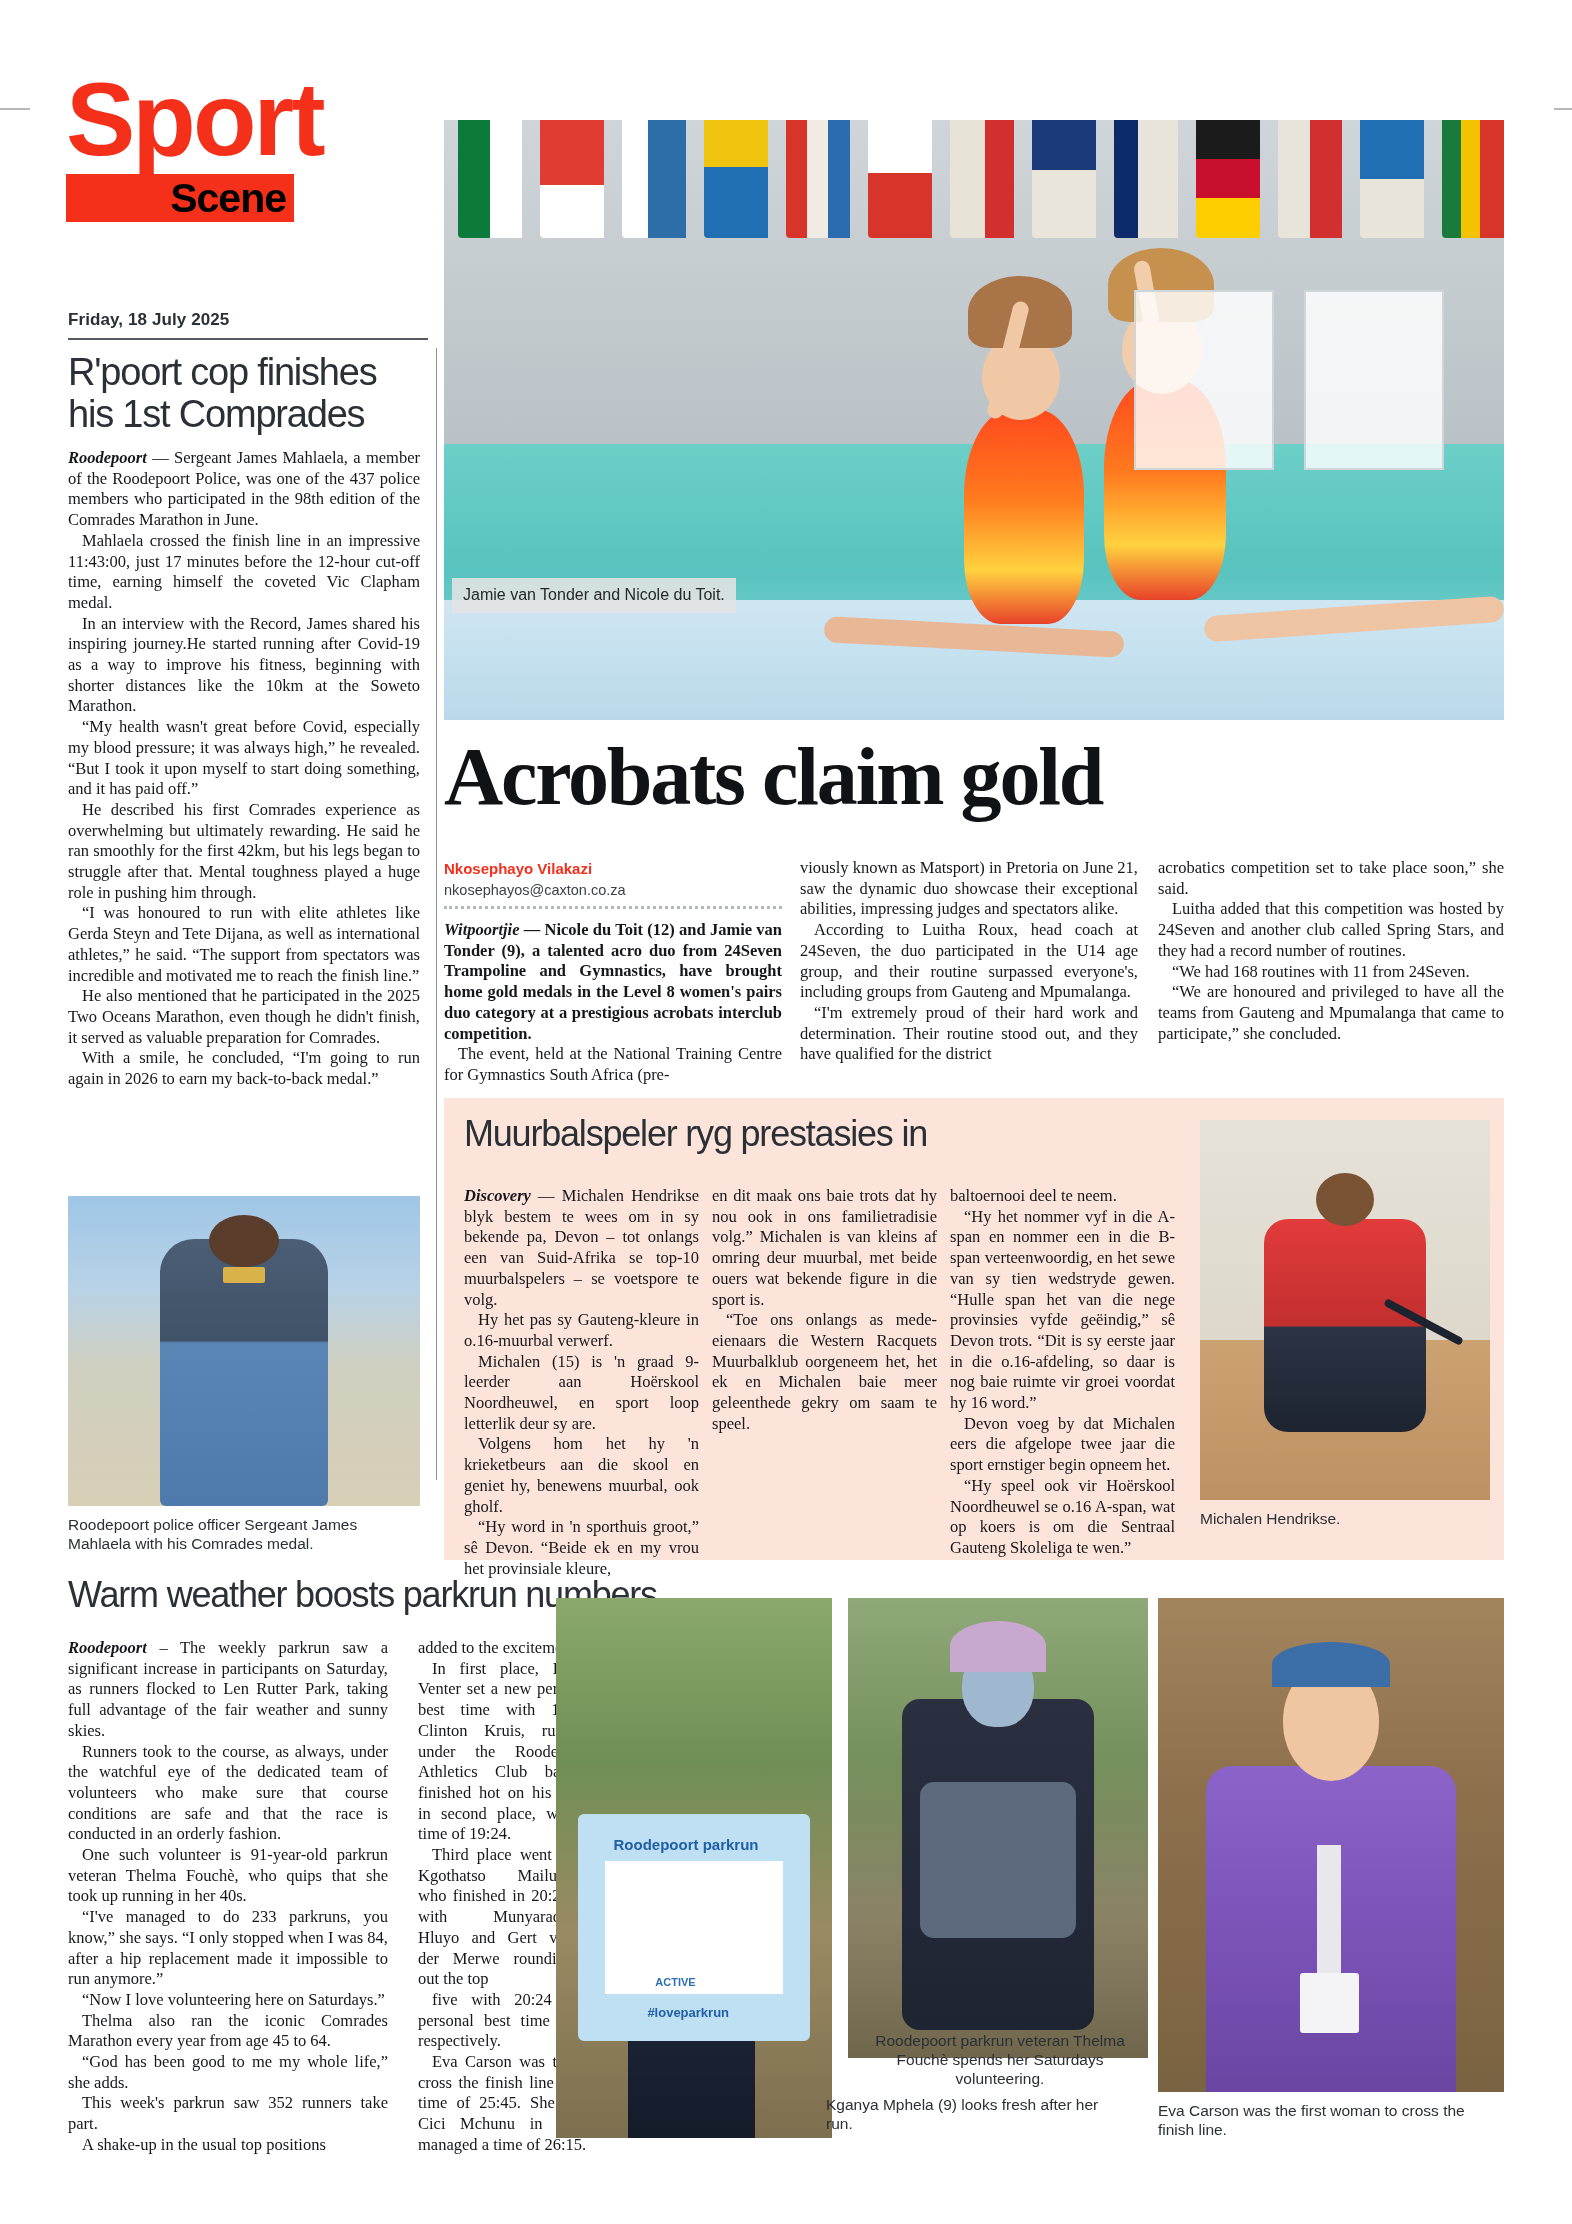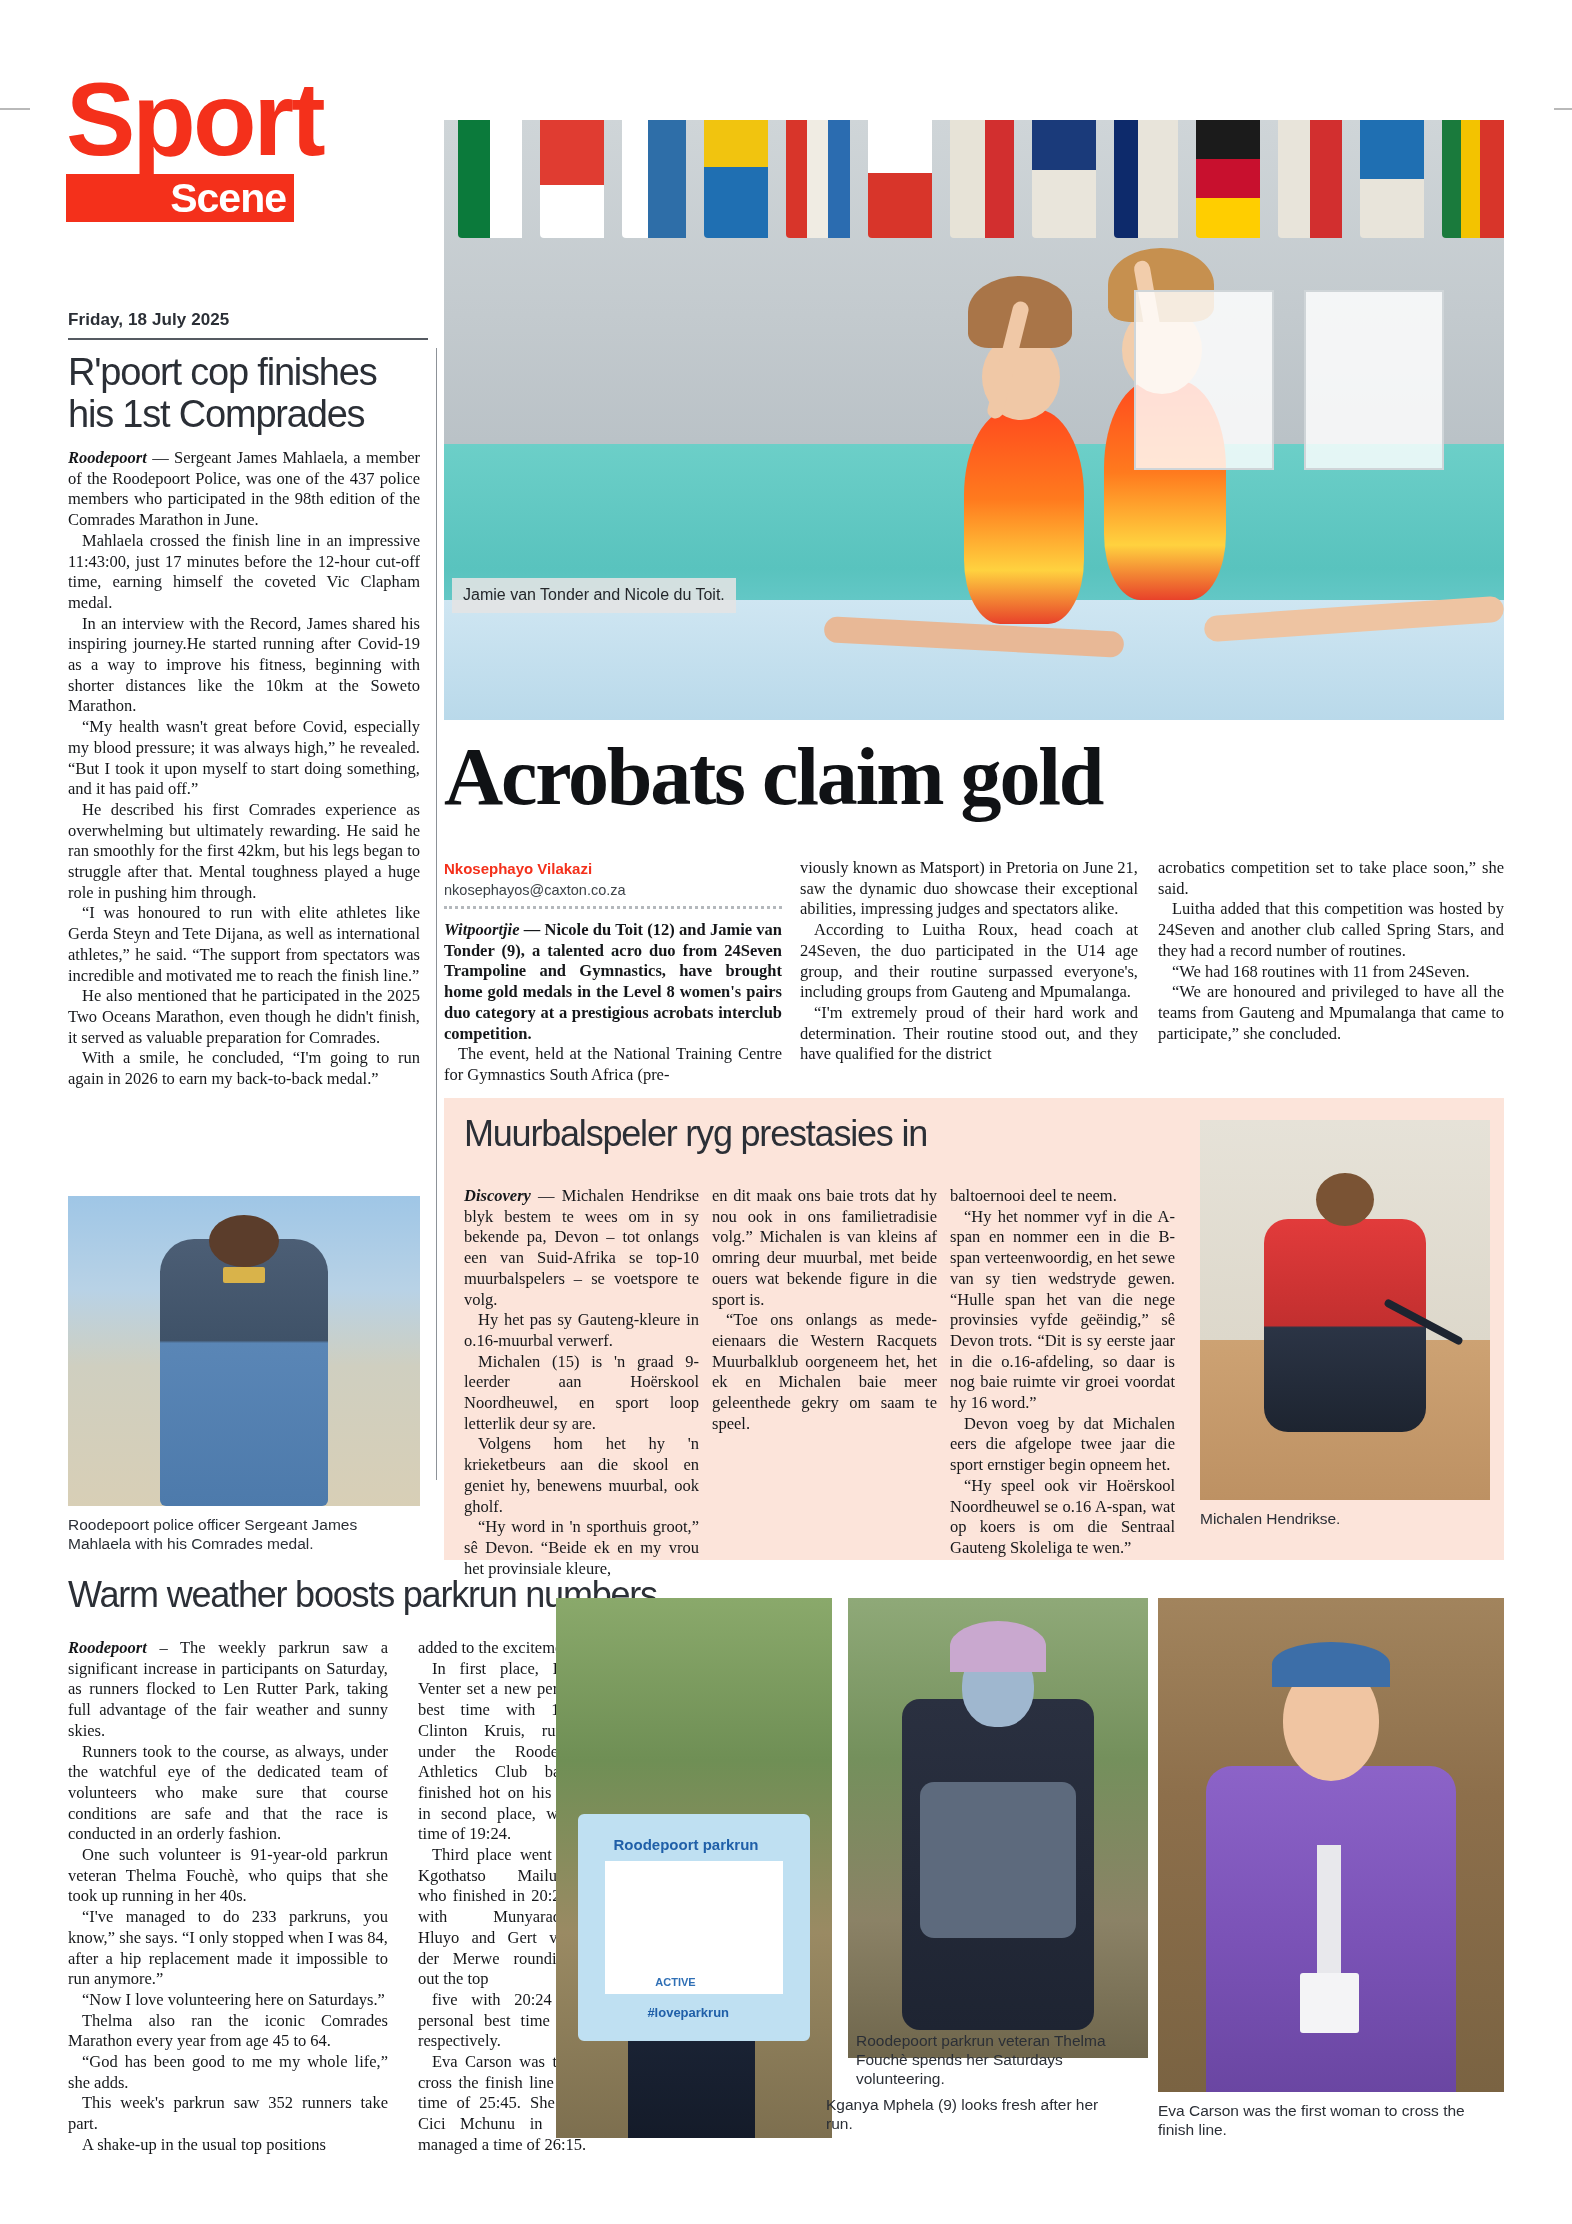--- a/index.html
+++ b/index.html
@@ -26,21 +26,21 @@
   }
   .mh-bar {
     margin-top: 6px;
     background: #f4301b;
     height: 48px;
     width: 228px;
     position: relative;
   }
   .mh-scene {
     position: absolute; right: 8px; top: 1px;
-    color: #ffffff; font-weight: bold; font-size: 41px;
+    color: #000000; font-weight: bold; font-size: 41px;
     letter-spacing: -1px;
     font-family: "Liberation Sans", sans-serif;
   }
   .dateline {
     position: absolute; left: 68px; top: 310px;
     font-size: 17px; font-weight: bold; color: #2b2f36;
     letter-spacing: 0.1px;
   }
   .rule-under-date {
     position: absolute; left: 68px; top: 338px; width: 360px;
@@ -155,21 +155,21 @@
   }
   .pr-photo-b {
     position: absolute; left: 848px; top: 1598px; width: 300px; height: 460px;
     overflow: hidden;
   }
   .pr-photo-c {
     position: absolute; left: 1158px; top: 1598px; width: 346px; height: 494px;
     overflow: hidden;
   }
   .pr-cap-a { position: absolute; left: 826px; top: 2096px; width: 300px; }
-  .pr-cap-b { position: absolute; left: 856px; top: 2032px; width: 288px; }
+  .pr-cap-b { position: absolute; left: 856px; top: 2032px; width: 288px; text-align: center; }
   .pr-cap-c { position: absolute; left: 1158px; top: 2102px; width: 346px; }
 
   
   .ph { position:absolute; inset:0; }
   .hero-bg {
     background:
       linear-gradient(180deg, #7cd7cf 0%, #6fd0c9 54%, #9fdee0 55%, #bfe6ec 100%);
   }
   .hero-wall {
     position:absolute; left:0; top:0; right:0; height:56%;

